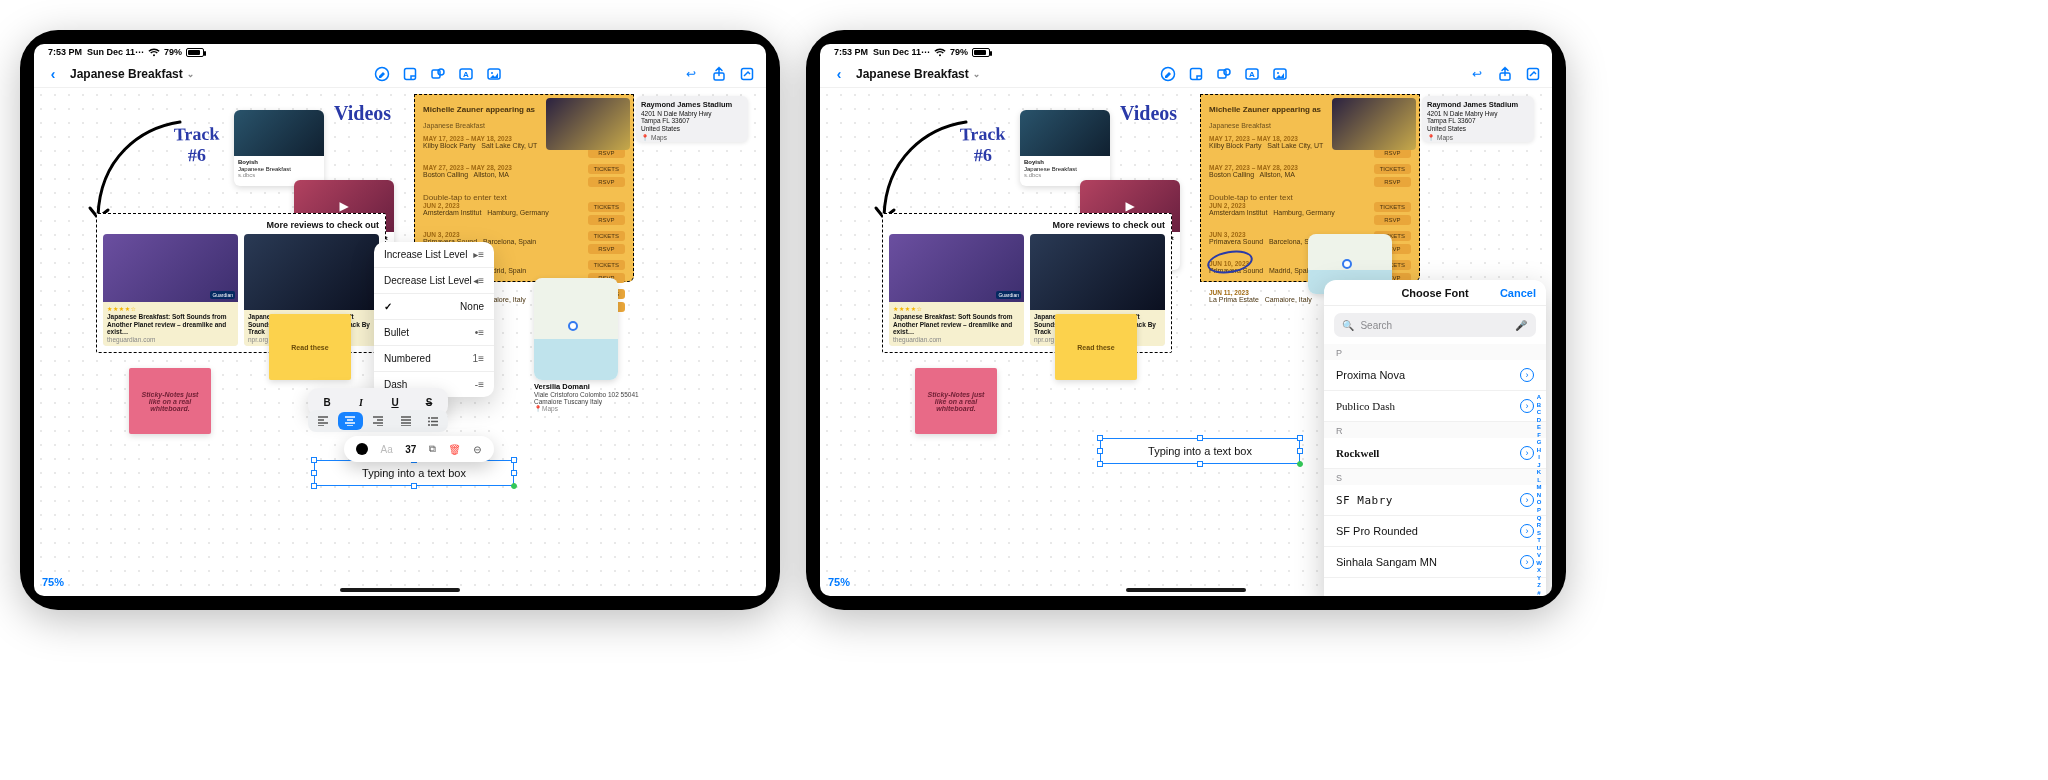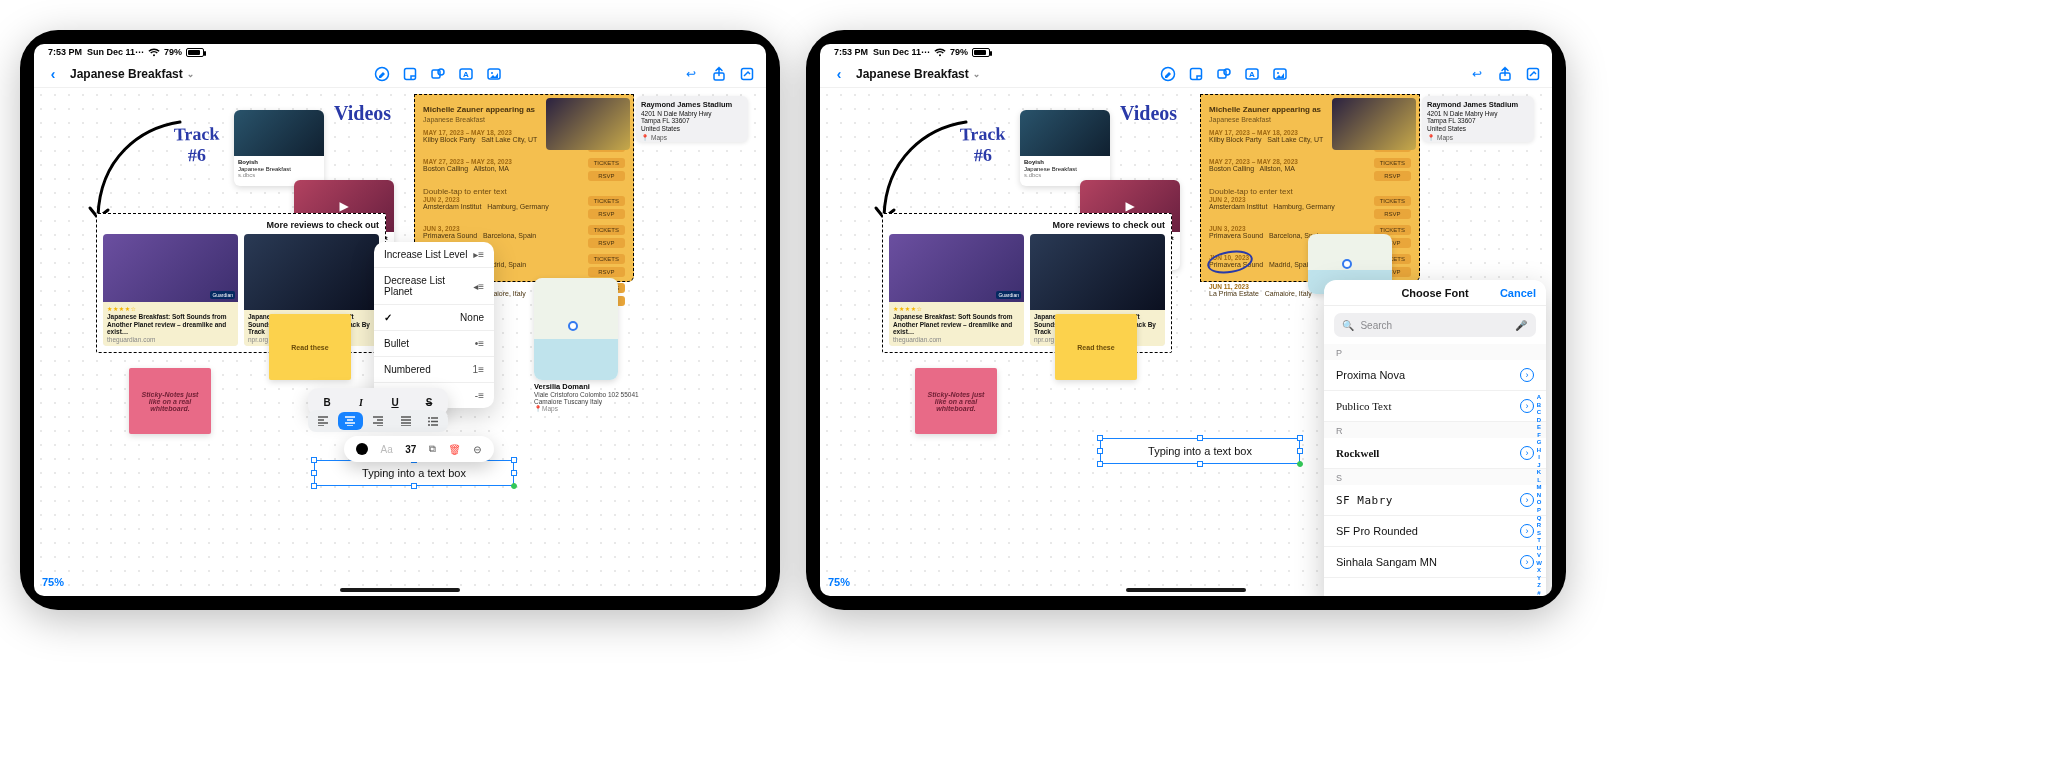--- a/index.html
+++ b/index.html
@@ -53,21 +53,21 @@
 
   .yt1 { left:200px; top:22px; width:90px; height:76px; background:#fff; border-radius:6px; box-shadow:0 2px 6px rgba(0,0,0,.15); overflow:hidden; font-size:6px;}
   .yt1 .thumb{ height:46px; background:linear-gradient(135deg,#29536b,#102030);}
   .yt1 .meta{ padding:3px 4px; line-height:1.1;}
   .yt2 { left:260px; top:92px; width:100px; height:90px; background:#fff; border-radius:6px; box-shadow:0 2px 6px rgba(0,0,0,.15); overflow:hidden; font-size:6px;}
   .yt2 .thumb{ height:52px; background:linear-gradient(135deg,#b24260,#6a2040); position:relative;}
   .yt2 .thumb::after{content:"▶"; position:absolute; inset:0; display:flex; align-items:center; justify-content:center; color:#fff; font-size:12px;}
   .yt2 .meta{ padding:3px 4px; line-height:1.1;}
 
   .yellow { left:380px; top:6px; width:220px; height:188px; background:#f4bf4f; border:1.5px dashed #000; border-bottom-right-radius:6px; padding:10px 8px 8px; font-size:7px; color:#4a3410; }
-  .yellow .title{ font-size:8px; font-weight:700; margin-bottom:2px;}
+  .yellow .title{ font-size:8px; font-weight:700; margin-bottom:8px;}
   .yellow .sub{ opacity:.8; margin-bottom:6px;}
   .yellow .row{ display:flex; gap:8px; margin-bottom:6px;}
   .yellow .row .left{ flex:1.1;}
   .yellow .row .right{ display:flex; flex-direction:column; gap:3px;}
   .yellow .pill{ background:#e9a63a; border-radius:3px; padding:2px 6px; font-size:6px; text-align:center;}
   .yellow .dbl{ color:#6d4a14; font-size:8px; margin-top:4px;}
   .yellow .dates{ font-weight:700; color:#a16a12; font-size:6.5px;}
   .circled { position:absolute; width:46px; height:22px; border:2px solid #2a3aa8; border-radius:50%; transform:rotate(-10deg); }
 
   .poster { left:512px; top:10px; width:84px; height:52px; background:linear-gradient(135deg,#2a2140,#c7a94a); border-radius:4px; }
@@ -356,21 +356,21 @@
             <span class="h bm"></span>
             <span class="h br"></span>
       </div>
 
       <div class="abs listmenu">
         <div class="item">
               <span>Increase List Level</span>
               <span class="ic">▸≡</span>
             </div>
         <div class="item">
-              <span>Decrease List Planet</span>
+              <span>Decrease List Level</span>
               <span class="ic">◂≡</span>
             </div>
         <div class="item sel">
               <span>None</span>
             </div>
         <div class="item">
               <span>Bullet</span>
               <span class="ic">•≡</span>
             </div>
         <div class="item">
@@ -664,21 +664,21 @@
           <span>Search</span>
           <span class="mic">🎤</span>
         </div>
         <div class="list">
           <div class="sec">P</div>
           <div class="fitem">
                 <span>Proxima Nova</span>
                 <span class="chev">›</span>
               </div>
           <div class="fitem">
-                <span style="font-family:Georgia,serif;">Publico Text</span>
+                <span style="font-family:Georgia,serif;">Publico Dash</span>
                 <span class="chev">›</span>
               </div>
           <div class="sec">R</div>
           <div class="fitem">
                 <span class="ff-slab">Rockwell</span>
                 <span class="chev">›</span>
               </div>
           <div class="sec">S</div>
           <div class="fitem">
                 <span class="ff-mono">SF Mabry</span>

